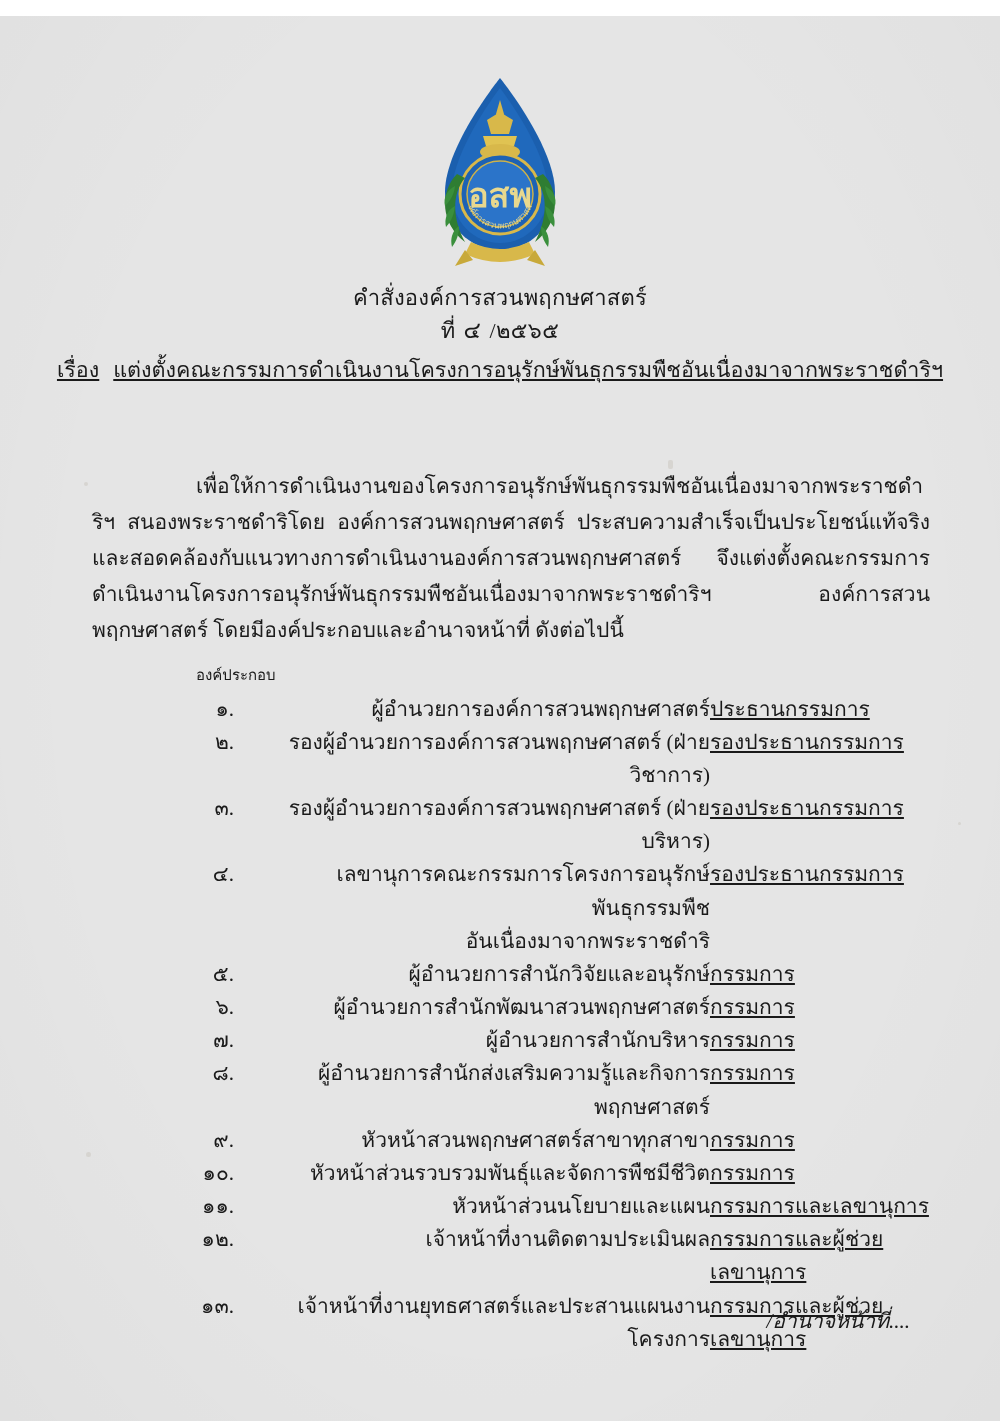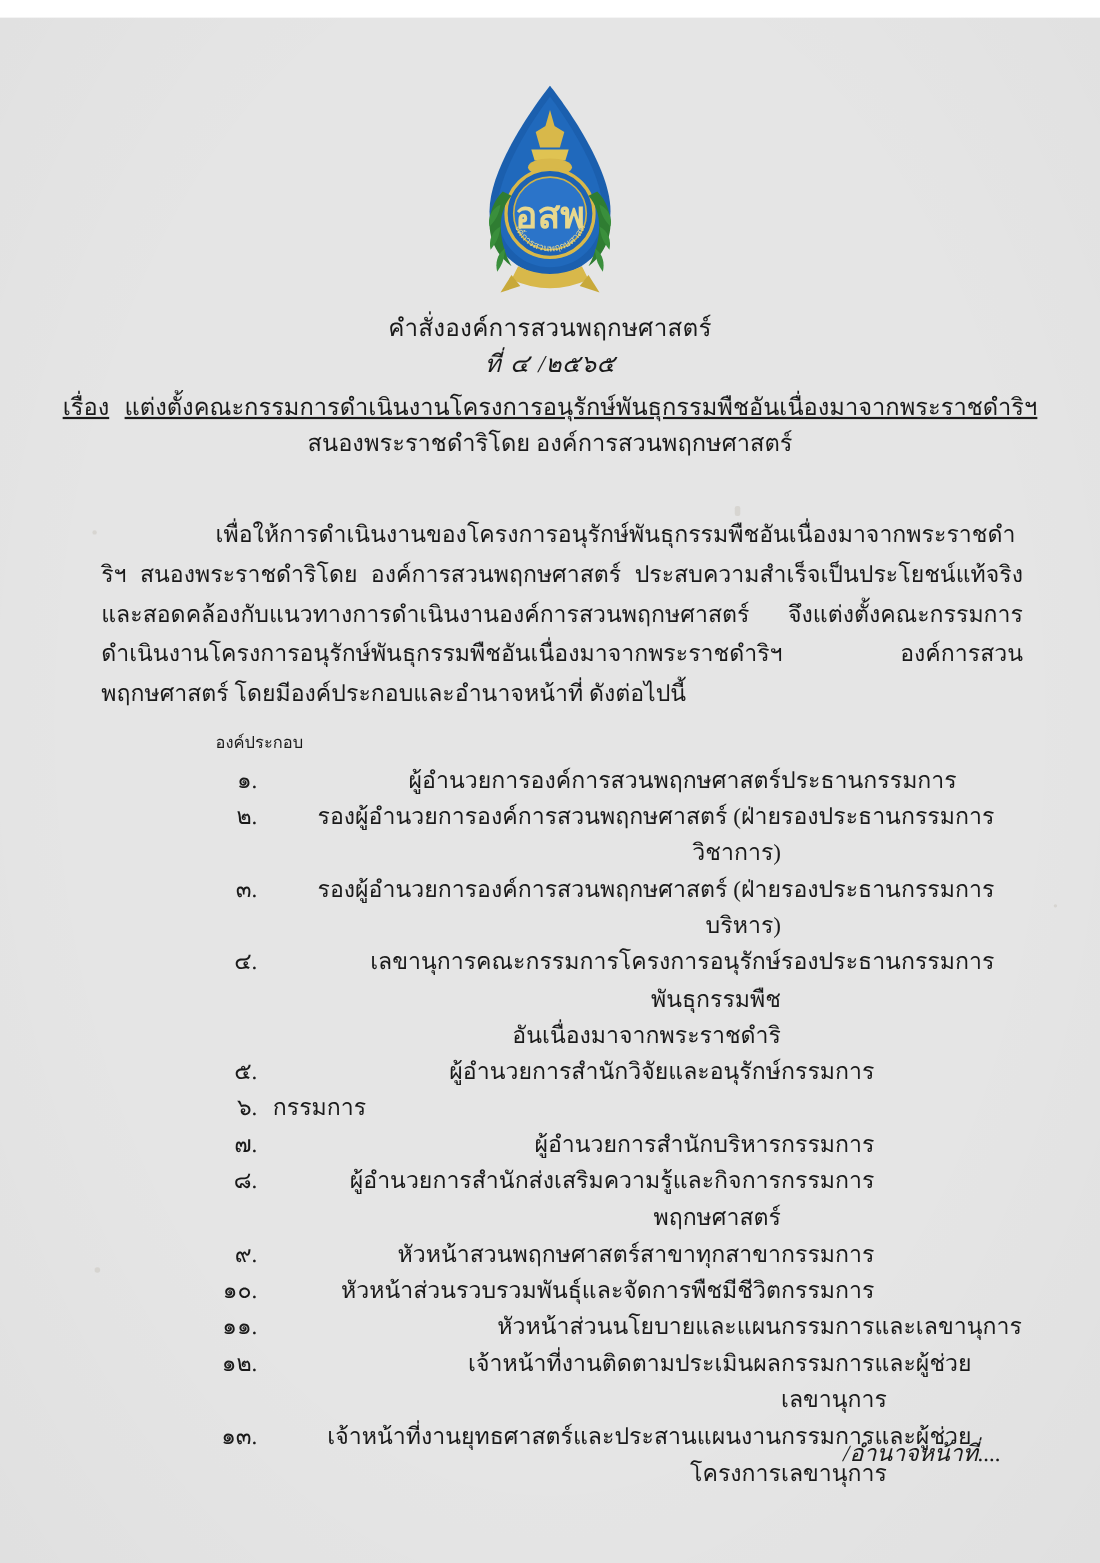--- a/index.html
+++ b/index.html
@@ -45,21 +45,20 @@
   }
   .doc-title {
     font-size: 22px;
     line-height: 1.45;
     letter-spacing: 0.2px;
   }
   .doc-number {
     font-size: 22px;
     line-height: 1.5;
     letter-spacing: 0.4px;
-    font-style: italic;
   }
   .doc-number .num {
     display: inline-block;
     min-width: 22px;
     font-size: 23px;
   }
   .doc-subject {
     margin-top: 6px;
     font-size: 21.5px;
     line-height: 1.5;
@@ -107,20 +106,21 @@
     padding-right: 14px;
     box-sizing: border-box;
   }
   .row .name {
     width: 462px;
     flex: 0 0 462px;
     text-align: right;
   }
   .row .role {
     flex: 1 1 auto;
+    text-decoration: underline;
   }
   .row.cont .no { visibility: hidden; }
   .footnote {
     position: absolute;
     right: 90px;
     bottom: 100px;
     font-size: 21px;
     font-style: italic;
   }
   .speck {
@@ -181,21 +181,20 @@
   <div class="header-block">
     <div class="doc-title">คำสั่งองค์การสวนพฤกษศาสตร์</div>
     <div class="doc-number">
       <span>ที่</span>
       <span class="num">๔</span>
       <span>/๒๕๖๕</span>
     </div>
     <div class="doc-subject">
       <span class="lbl">เรื่อง</span><span>แต่งตั้งคณะกรรมการดำเนินงานโครงการอนุรักษ์พันธุกรรมพืชอันเนื่องมาจากพระราชดำริฯ</span>
     </div>
-    <div class="doc-subject-line2">สนองพระราชดำริโดย องค์การสวนพฤกษศาสตร์</div>
   </div>
 
   <div class="body-block">
     <div class="para">เพื่อให้การดำเนินงานของโครงการอนุรักษ์พันธุกรรมพืชอันเนื่องมาจากพระราชดำริฯ สนองพระราชดำริโดย องค์การสวนพฤกษศาสตร์ ประสบความสำเร็จเป็นประโยชน์แท้จริง และสอดคล้องกับแนวทางการดำเนินงานองค์การสวนพฤกษศาสตร์ จึงแต่งตั้งคณะกรรมการดำเนินงานโครงการอนุรักษ์พันธุกรรมพืชอันเนื่องมาจากพระราชดำริฯ องค์การสวนพฤกษศาสตร์ โดยมีองค์ประกอบและอำนาจหน้าที่ ดังต่อไปนี้</div>
 
     <div class="section-label">องค์ประกอบ</div>
 
     <div class="list">
 
       <div class="row">
@@ -228,20 +227,21 @@
       </div>
 
       <div class="row">
         <span class="no">๕.</span>
         <span class="name">ผู้อำนวยการสำนักวิจัยและอนุรักษ์</span>
         <span class="role">กรรมการ</span>
       </div>
 
       <div class="row">
         <span class="no">๖.</span>
+        <span class="name">ผู้อำนวยการสำนักพัฒนาสวนพฤกษศาสตร์</span>
         <span class="role">กรรมการ</span>
       </div>
 
       <div class="row">
         <span class="no">๗.</span>
         <span class="name">ผู้อำนวยการสำนักบริหาร</span>
         <span class="role">กรรมการ</span>
       </div>
 
       <div class="row">

